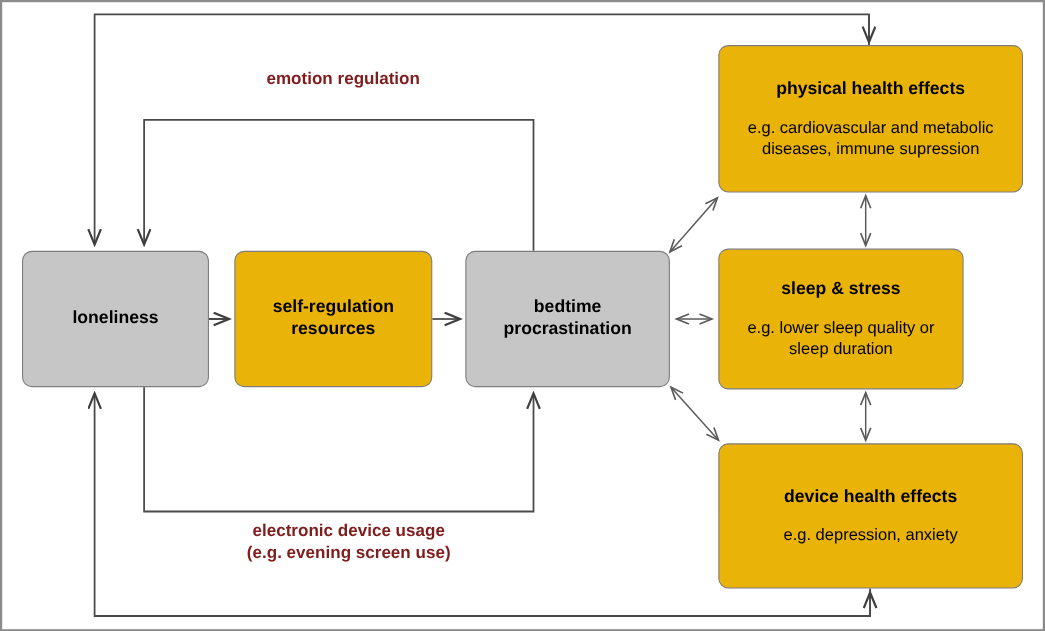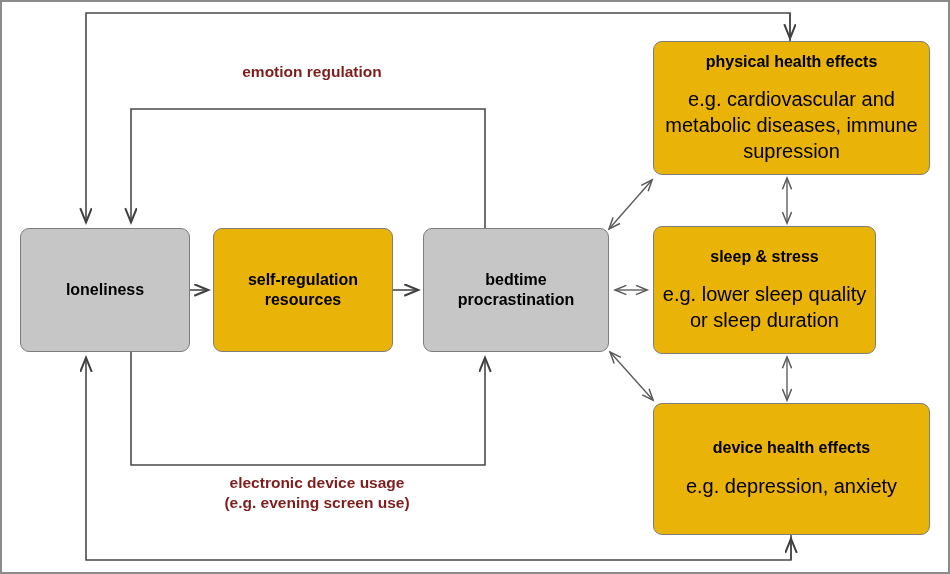--- a/index.html
+++ b/index.html
@@ -28,21 +28,21 @@
   }
   .node.shaded{background:#c6c6c6;}
   .node .ttl{
     font-weight:bold;
     font-size:16px;
     color:#000;
     line-height:1.22;
   }
   .node .sub{
     font-weight:normal;
-    font-size:20px;
+    font-size:15px;
     color:#000;
     line-height:1.28;
     margin-top:16px;
   }
   .node.single .ttl{font-size:16px;}
   .edge-label{
     position:absolute;
     font-weight:bold;
     font-size:15.5px;
     color:#7f1d1d;

